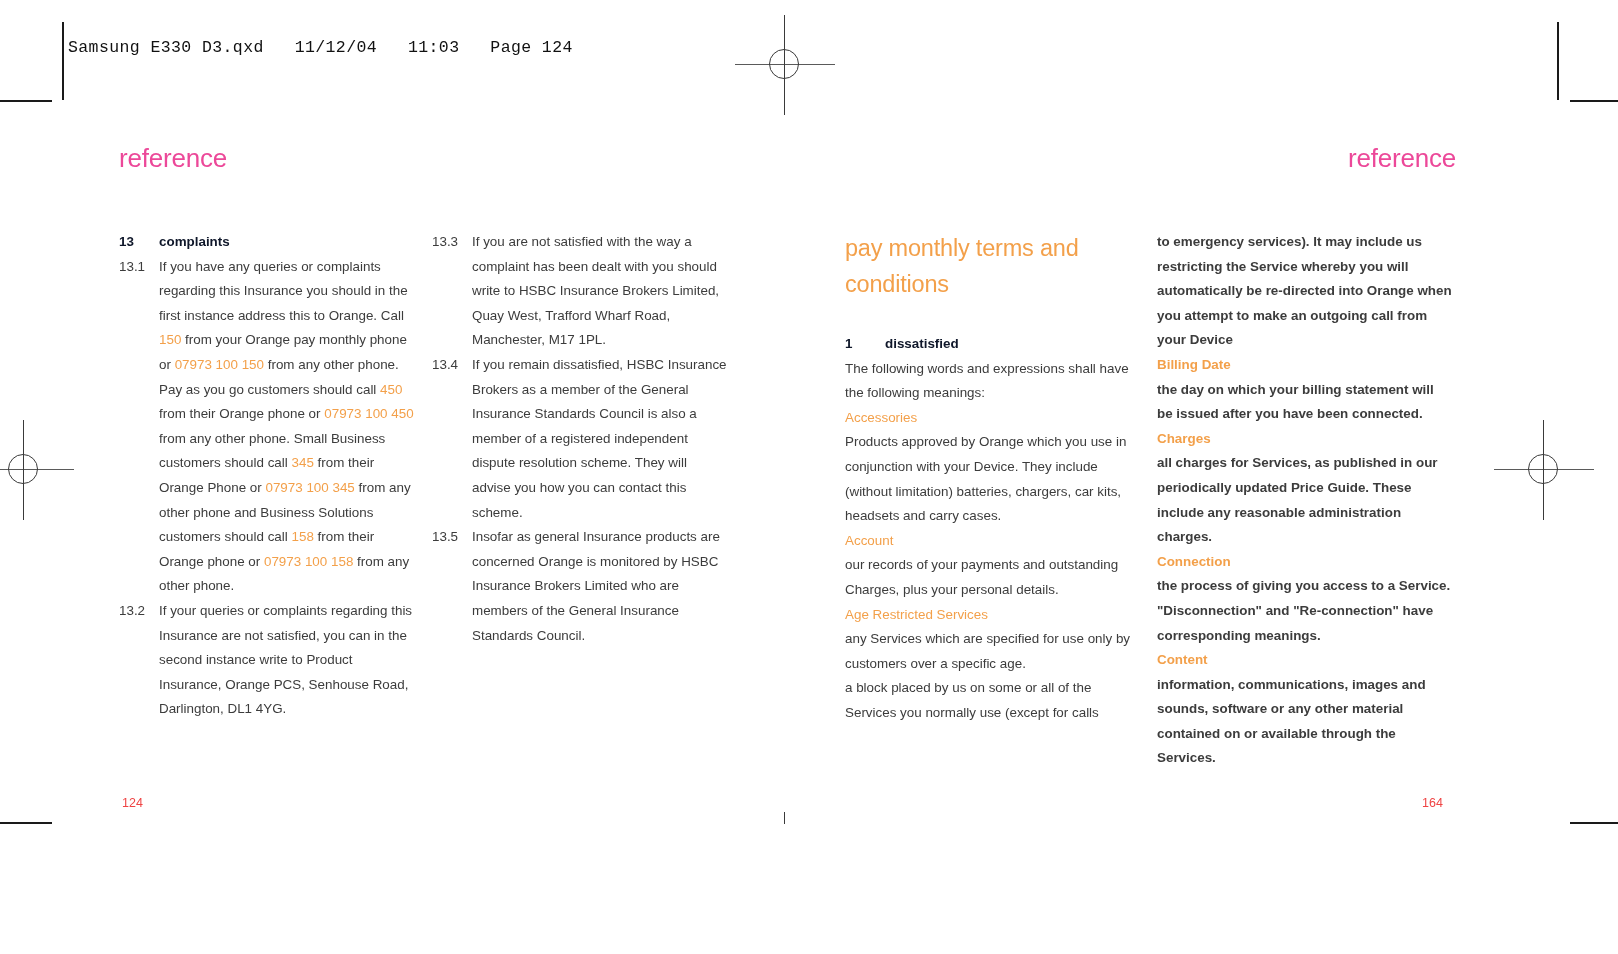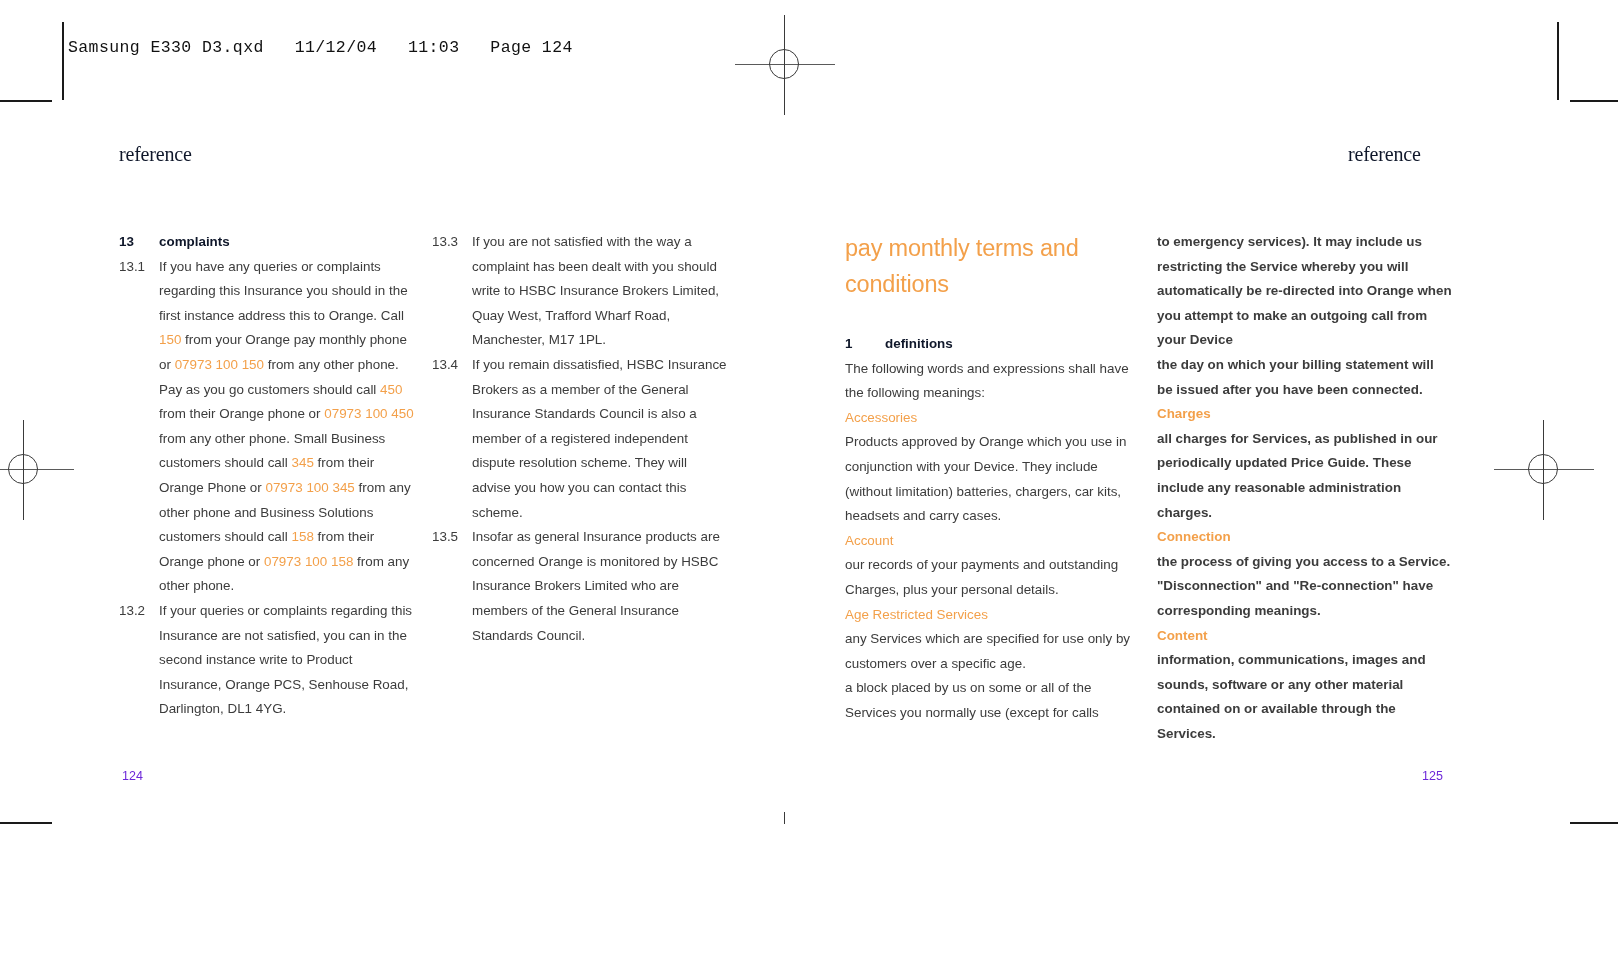--- a/index.html
+++ b/index.html
@@ -60,34 +60,33 @@
     font-family: "Liberation Mono", "DejaVu Sans Mono", monospace;
     font-size: 16.5px;
     letter-spacing: 0.4px;
     color: #111111;
     white-space: pre;
   }
 
   
   .running-head {
     position: absolute;
-    font-size: 20px;
-    color: #0f172a;
+    font-size: 26px;
+    color: #ec4899;
     letter-spacing: -0.2px;
-    font-family: Liberation Serif, serif;
   }
   .rh-left  { left: 119px; top: 143px; }
   .rh-right { left: 1348px; top: 143px; }
 
   
   .folio {
     position: absolute;
     font-size: 12.5px;
-    color: #6d28d9;
-    top: 769px;
+    color: #ef4444;
+    top: 796px;
     text-align: right;
   }
   .folio-left  { left: 122px; }
   .folio-right { left: 1422px; }
 
   
   .col {
     position: absolute;
     top: 230px;
     width: 296px;
@@ -185,21 +184,21 @@
       <div class="rm-vline"></div>
       <div class="rm-circle"></div>
   </div>
 
   <div class="slug">Samsung E330 D3.qxd   11/12/04   11:03   Page 124</div>
 
   <div class="running-head rh-left">reference</div>
   <div class="running-head rh-right">reference</div>
 
   <div class="folio folio-left">124</div>
-  <div class="folio folio-right">125</div>
+  <div class="folio folio-right">164</div>
 
   <div class="col col-1">
     <div class="clause-head">
       <span class="num">13</span>
       <span>complaints</span>
     </div>
     <div>
         <div class="clause">
           <span class="num">13.1</span>
           <span class="body"><span>If you have any queries or complaints regarding this Insurance you should in the first instance address this to Orange. Call </span><span class="hl">150</span><span> from your Orange pay monthly phone or </span><span class="hl">07973 100 150</span><span> from any other phone. Pay as you go customers should call </span><span class="hl">450</span><span> from their Orange phone or </span><span class="hl">07973 100 450</span><span> from any other phone. Small Business customers should call </span><span class="hl">345</span><span> from their Orange Phone or </span><span class="hl">07973 100 345</span><span> from any other phone and Business Solutions customers should call </span><span class="hl">158</span><span> from their Orange phone or </span><span class="hl">07973 100 158</span><span> from any other phone.</span></span>
@@ -225,37 +224,38 @@
           <span class="num">13.5</span>
           <span class="body"><span>Insofar as general Insurance products are concerned Orange is monitored by HSBC Insurance Brokers Limited who are members of the General Insurance Standards Council.</span></span>
         </div>
       </div>
   </div>
 
   <div class="col col-3">
     <div class="chapter-title">pay monthly terms and conditions</div>
     <div class="clause-head">
       <span class="num">1</span>
-      <span>definitions</span>
+      <span>dissatisfied</span>
     </div>
     <p class="para">The following words and expressions shall have the following meanings:</p>
     <div>
         <p class="term">Accessories</p>
         <p class="para">Products approved by Orange which you use in conjunction with your Device. They include (without limitation) batteries, chargers, car kits, headsets and carry cases.</p>
         <p class="term">Account</p>
         <p class="para">our records of your payments and outstanding Charges, plus your personal details.</p>
         <p class="term">Age Restricted Services</p>
         <p class="para">any Services which are specified for use only by customers over a specific age.</p>
         <p class="para">a block placed by us on some or all of the Services you normally use (except for calls</p>
       </div>
   </div>
 
   <div class="col col-4">
     <p class="para">to emergency services). It may include us restricting the Service whereby you will automatically be re-directed into Orange when you attempt to make an outgoing call from your Device</p>
     <div>
+        <p class="term">Billing Date</p>
         <p class="para">the day on which your billing statement will be issued after you have been connected.</p>
         <p class="term">Charges</p>
         <p class="para">all charges for Services, as published in our periodically updated Price Guide. These include any reasonable administration charges.</p>
         <p class="term">Connection</p>
         <p class="para">the process of giving you access to a Service. "Disconnection" and "Re-connection" have corresponding meanings.</p>
         <p class="term">Content</p>
         <p class="para">information, communications, images and sounds, software or any other material contained on or available through the Services.</p>
       </div>
   </div>
 

